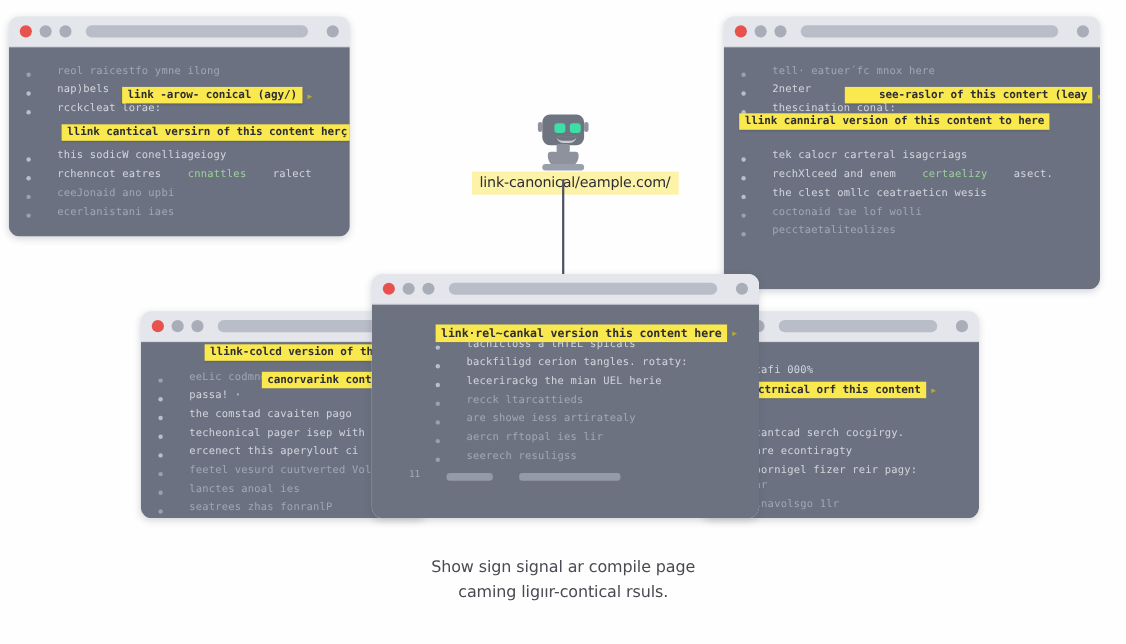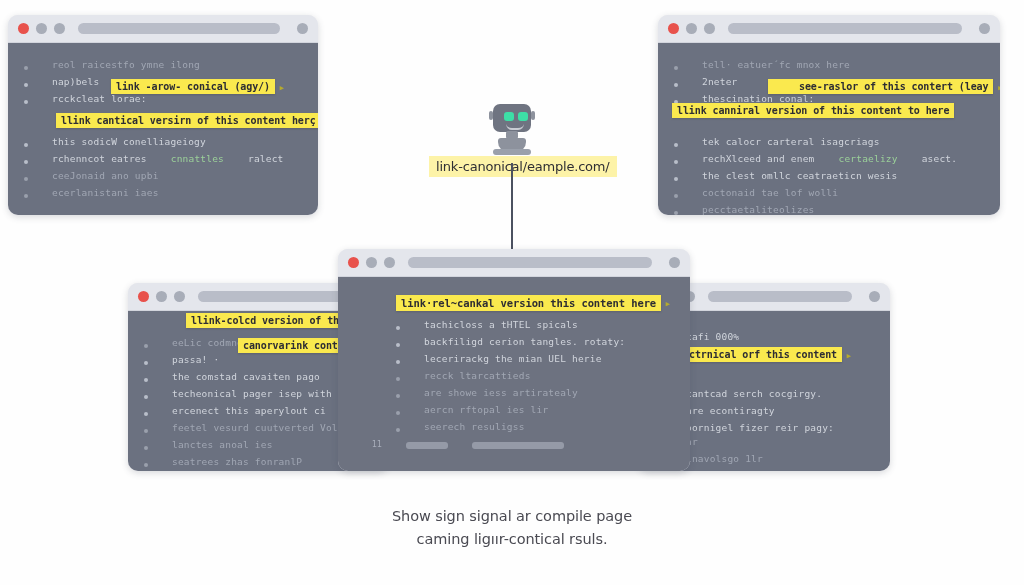--- a/index.html
+++ b/index.html
@@ -265,21 +265,21 @@
   <div class="hl" style="left:103px; top:64px;">
     <span>link -arow- conical (agy/)</span>
     <span class="arrow">▸</span>
   </div>
   <div class="hl" style="left:48px; top:98px;">
     <span>llink cantical versirn of this content herç</span>
     
   </div>
 </div>
 
-<div class="win" id="w-tr" style="left:658px; top:15px; width:342px; height:200px;">
+<div class="win" id="w-tr" style="left:658px; top:15px; width:342px; height:248px;">
   <div class="win-titlebar">
     <span class="dot red"></span>
     <span class="dot"></span>
     <span class="dot"></span>
     <span class="addr-pill"></span>
     <span class="dot right"></span>
   </div>
   <div class="win-body">
     <div class="line">
       <span class="bullet dim"></span>
@@ -422,21 +422,21 @@
 </div>
 
 <div class="win" id="w-bc" style="left:338px; top:249px; width:352px; height:222px; z-index:10;">
   <div class="win-titlebar">
     <span class="dot red"></span>
     <span class="dot"></span>
     <span class="dot"></span>
     <span class="addr-pill"></span>
     <span class="dot right"></span>
   </div>
-  <div class="win-body deep" style="padding-top:40px; padding-left:58px;">
+  <div class="win-body deep" style="padding-top:28px; padding-left:58px;">
     <div class="line">
       <span class="bullet"></span>
       <span class="txt">tachicloss a tHTEL spicals</span>
     </div>
     <div class="line">
       <span class="bullet"></span>
       <span class="txt">backfiligd cerion tangles. rotaty:</span>
     </div>
     <div class="line">
       <span class="bullet"></span>

